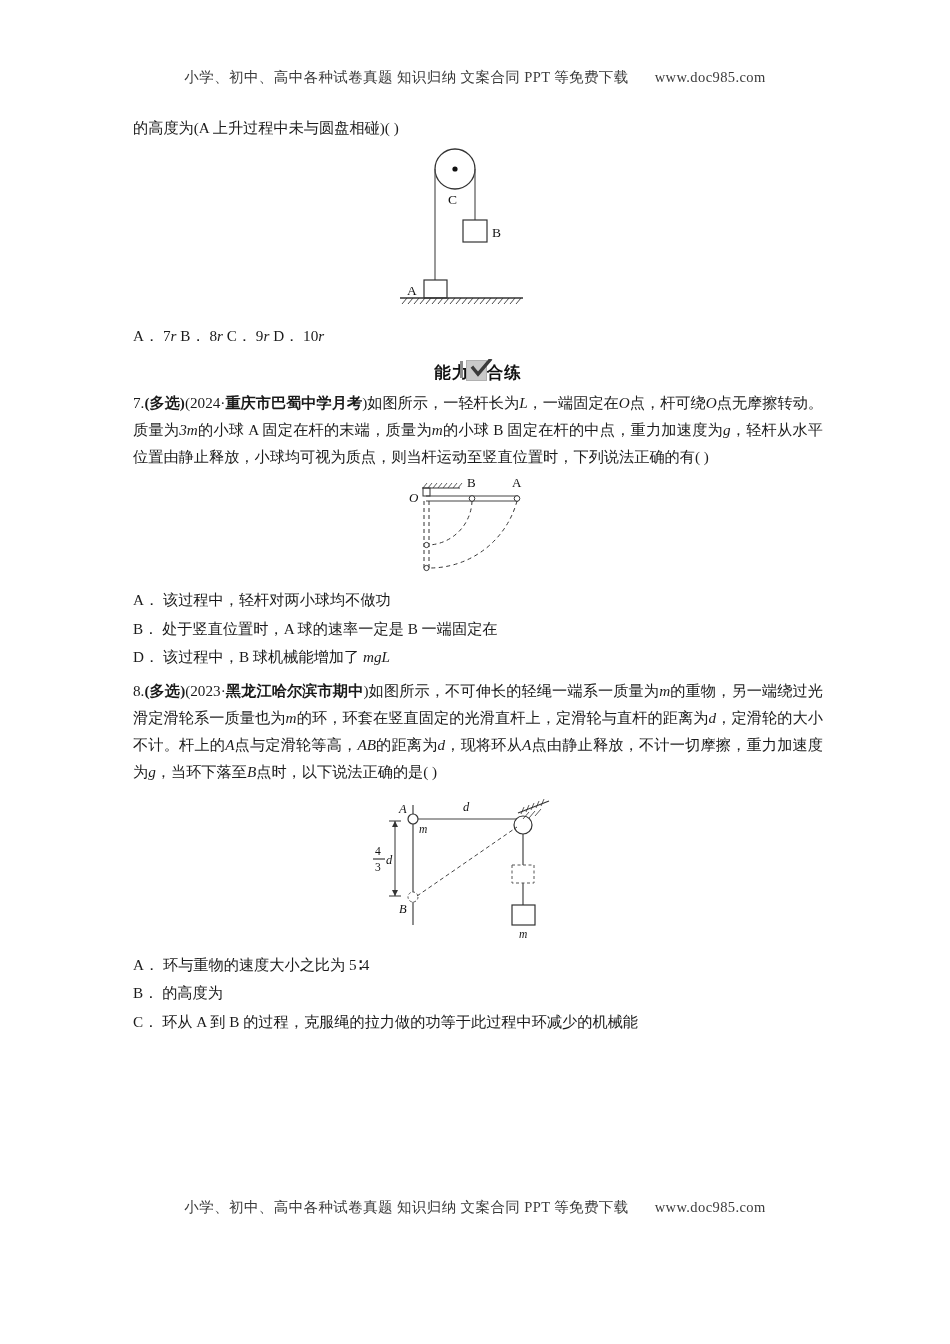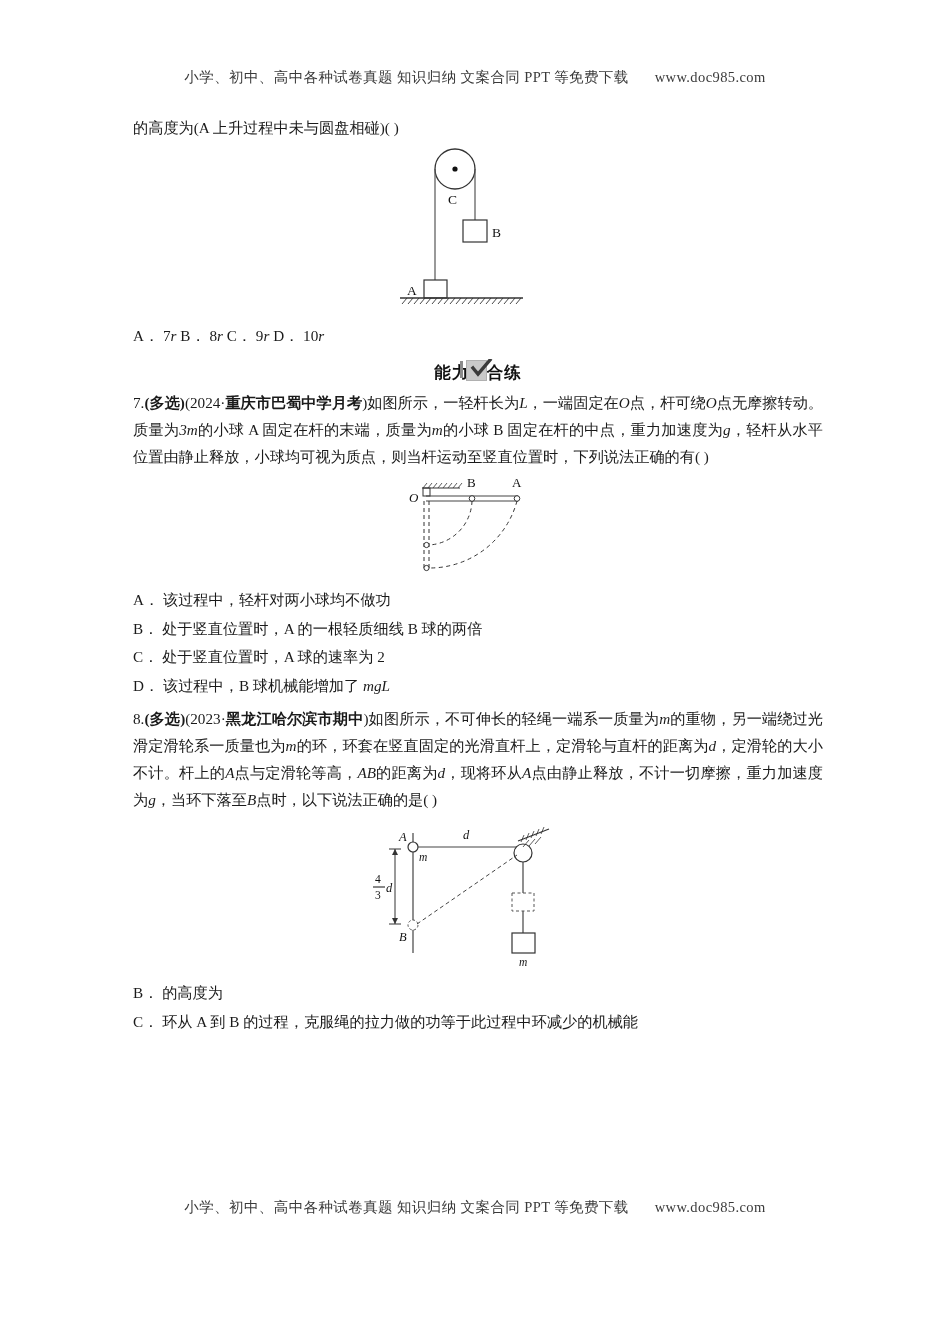--- a/index.html
+++ b/index.html
@@ -218,22 +218,21 @@
         <circle cx="48.5" cy="69" r="2.6" fill="#fff" stroke="#333" stroke-width="1"></circle>
         <circle cx="48.5" cy="92" r="2.6" fill="#fff" stroke="#333" stroke-width="1"></circle>
 
         <path d="M94 25 A 45.5 45.5 0 0 1 51 69" fill="none" stroke="#333" stroke-width="1" stroke-dasharray="4,3.5"></path>
         <path d="M139 25 A 90.5 90.5 0 0 1 51 92" fill="none" stroke="#333" stroke-width="1" stroke-dasharray="4,3.5"></path>
       </svg>
     </div>
 
     <div class="opt-list">
       <p class="opt"><span>A．</span>&nbsp;<span>该过程中，轻杆对两小球均不做功</span></p>
-      <p class="opt"><span>B．</span>&nbsp;<span>处于竖直位置时，A 的一根轻质细线 B 球的两倍</span></p>
-      <p class="opt"><span>C．</span>&nbsp;<span>处于竖直位置时，A 球的速率为 2</span></p>
+      <p class="opt"><span>B．</span>&nbsp;<span>处于竖直位置时，A 球的速率一定是 B 一端固定在</span></p>
       <p class="opt"><span>D．</span>&nbsp;<span>该过程中，B 球机械能增加了 </span><span class="it ser">mgL</span></p>
     </div>
 
     <p class="para q"><span>8.</span><span class="bd">(多选)</span><span>(2023·</span><span class="bd">黑龙江哈尔滨市期中</span><span>)</span><span>如图所示，不可伸长的轻绳一端系一质量为</span><span class="it ser">m</span><span>的重物，另一端绕过光滑定滑轮系一质量也为</span><span class="it ser">m</span><span>的环，环套在竖直固定的光滑直杆上，定滑轮与直杆的距离为</span><span class="it ser">d</span><span>，定滑轮的大小不计。杆上的</span><span class="it ser">A</span><span>点与定滑轮等高，</span><span class="it ser">AB</span><span>的距离为</span><span class="it ser">d</span><span>，现将环从</span><span class="it ser">A</span><span>点由静止释放，不计一切摩擦，重力加速度为</span><span class="it ser">g</span><span>，当环下落至</span><span class="it ser">B</span><span>点时，以下说法正确的是(        )</span></p>
 
     <div class="fig">
       <svg width="230" height="150" viewBox="0 0 230 150">
 
         <line x1="50" y1="14" x2="50" y2="134" stroke="#444" stroke-width="1.2"></line>
 
@@ -277,20 +276,21 @@
         <line x1="160" y1="43" x2="160" y2="114" stroke="#444" stroke-width="1.2"></line>
 
         <rect x="149" y="74" width="22" height="18" fill="#fff" stroke="#555" stroke-width="1" stroke-dasharray="3,2.5"></rect>
 
         <rect x="149" y="114" width="23" height="20" fill="#fff" stroke="#333" stroke-width="1.2"></rect>
         <text x="156" y="147" font-family="Liberation Serif, serif" font-style="italic" font-size="11.5" fill="#111">m</text>
       </svg>
     </div>
 
     <div class="opt-list">
+      <p class="opt"><span>A．</span>&nbsp;<span>环与重物的速度大小之比为 5∶4</span></p>
       <p class="opt"><span>B．</span>&nbsp;<span>的高度为</span></p>
       <p class="opt"><span>C．</span>&nbsp;<span>环从 A 到 B 的过程，克服绳的拉力做的功等于此过程中环减少的机械能</span></p>
     </div>
 
 
   </div>
 
   <div class="watermark wm-bottom">
     <span>小学、初中、高中各种试卷真题  知识归纳  文案合同  PPT 等免费下载</span><span class="url">www.doc985.com</span>
   </div>

